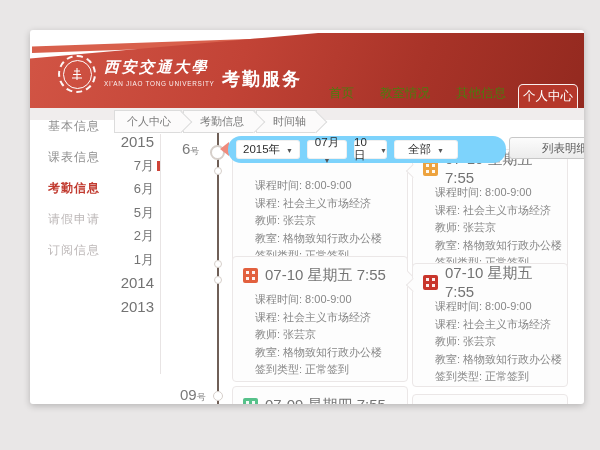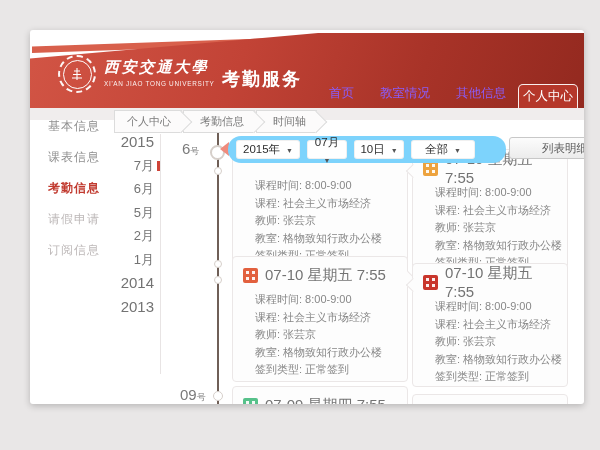--- a/index.html
+++ b/index.html
@@ -27,21 +27,21 @@
   .logo{position:absolute;left:28px;top:25px;width:38px;height:38px;}
   .logo-outer{position:absolute;inset:0;border:2.5px dashed rgba(255,255,255,.95);border-radius:50%;box-sizing:border-box;}
   .logo-inner{position:absolute;inset:4.5px;border:1.4px solid #fff;border-radius:50%;box-sizing:border-box;display:flex;align-items:center;justify-content:center;}
   .brand{position:absolute;left:74px;top:28px;color:#fff;}
   .brand-cn{font-size:15px;font-weight:bold;font-style:italic;letter-spacing:2.5px;font-family:"Liberation Serif","DejaVu Serif",serif;}
   .brand-en{font-size:6.4px;letter-spacing:.7px;margin-top:3px;color:rgba(255,255,255,.92);}
   .app-title{position:absolute;left:192px;top:37px;color:#fff;font-size:18px;font-weight:bold;letter-spacing:2px;}
   .user{position:absolute;right:18px;top:21px;display:flex;align-items:center;gap:5px;color:#fff;font-size:11.5px;}
   .user .uname{margin-right:4px;}
   .nav{position:absolute;right:78px;bottom:6px;display:flex;gap:26px;}
-  .nav-item{color:#8b5cf6;font-size:12.5px;cursor:pointer;}
+  .nav-item{color:#4d7c0f;font-size:12.5px;cursor:pointer;}
   .nav-tab{
     position:absolute;right:6px;bottom:0;width:60px;height:24px;line-height:23px;text-align:center;
     background:#b5372a;border:1px solid rgba(255,255,255,.92);border-bottom:none;
     border-radius:5px 5px 0 0;color:#fff;font-size:12.5px;box-sizing:border-box;
   }
   .subhdr{position:absolute;left:0;top:78px;width:554px;height:12px;background:#f0eded;}
   
   .crumbs{position:absolute;left:84px;top:80px;display:flex;z-index:4;}
   .crumb{
     position:relative;height:21px;line-height:21px;background:#fcfbfb;border:1px solid #dcdcdc;
@@ -80,21 +80,21 @@
     position:absolute;left:198px;top:106px;width:278px;height:27px;background:#7dd3fc;border-radius:13px;
     display:flex;align-items:center;padding:0 8px;gap:7px;box-sizing:border-box;z-index:6;
   }
   .bubble-tail{position:absolute;left:190px;top:112px;width:0;height:0;z-index:6;
     border-top:7px solid transparent;border-bottom:7px solid transparent;border-right:9px solid #ef8b7d;}
   .dd{
     background:#fff;border-radius:3px;height:19px;display:flex;align-items:center;justify-content:center;
     gap:6px;font-size:11.5px;color:#2e2e2e;cursor:pointer;box-shadow:inset 0 0 0 1px rgba(0,0,0,.06);
   }
   .dd .caret{font-size:7px;color:#555;margin-top:1px;}
-  .dd.w1{width:64px;} .dd.w2{width:40px;flex-direction:column;} .dd.w3{width:50px;} .dd.w4{width:64px;}
+  .dd.w1{width:64px;} .dd.w2{width:40px;flex-direction:column;} .dd.w3{width:33px;} .dd.w4{width:64px;}
   .list-btn{
     position:absolute;left:479px;top:107px;width:84px;height:22px;z-index:6;
     background:linear-gradient(#fcfcfc,#ececec);border:1px solid #c8c8c8;border-radius:3px;
     font-size:11.5px;color:#5a5a5a;text-align:center;line-height:21px;box-sizing:border-box;cursor:pointer;padding-left:28px;
   }
   
   .card{
     position:absolute;background:#fdfdfd;border:1px solid #ebe7e7;border-radius:4px;
     box-sizing:border-box;padding:8px 10px;z-index:1;
   }

